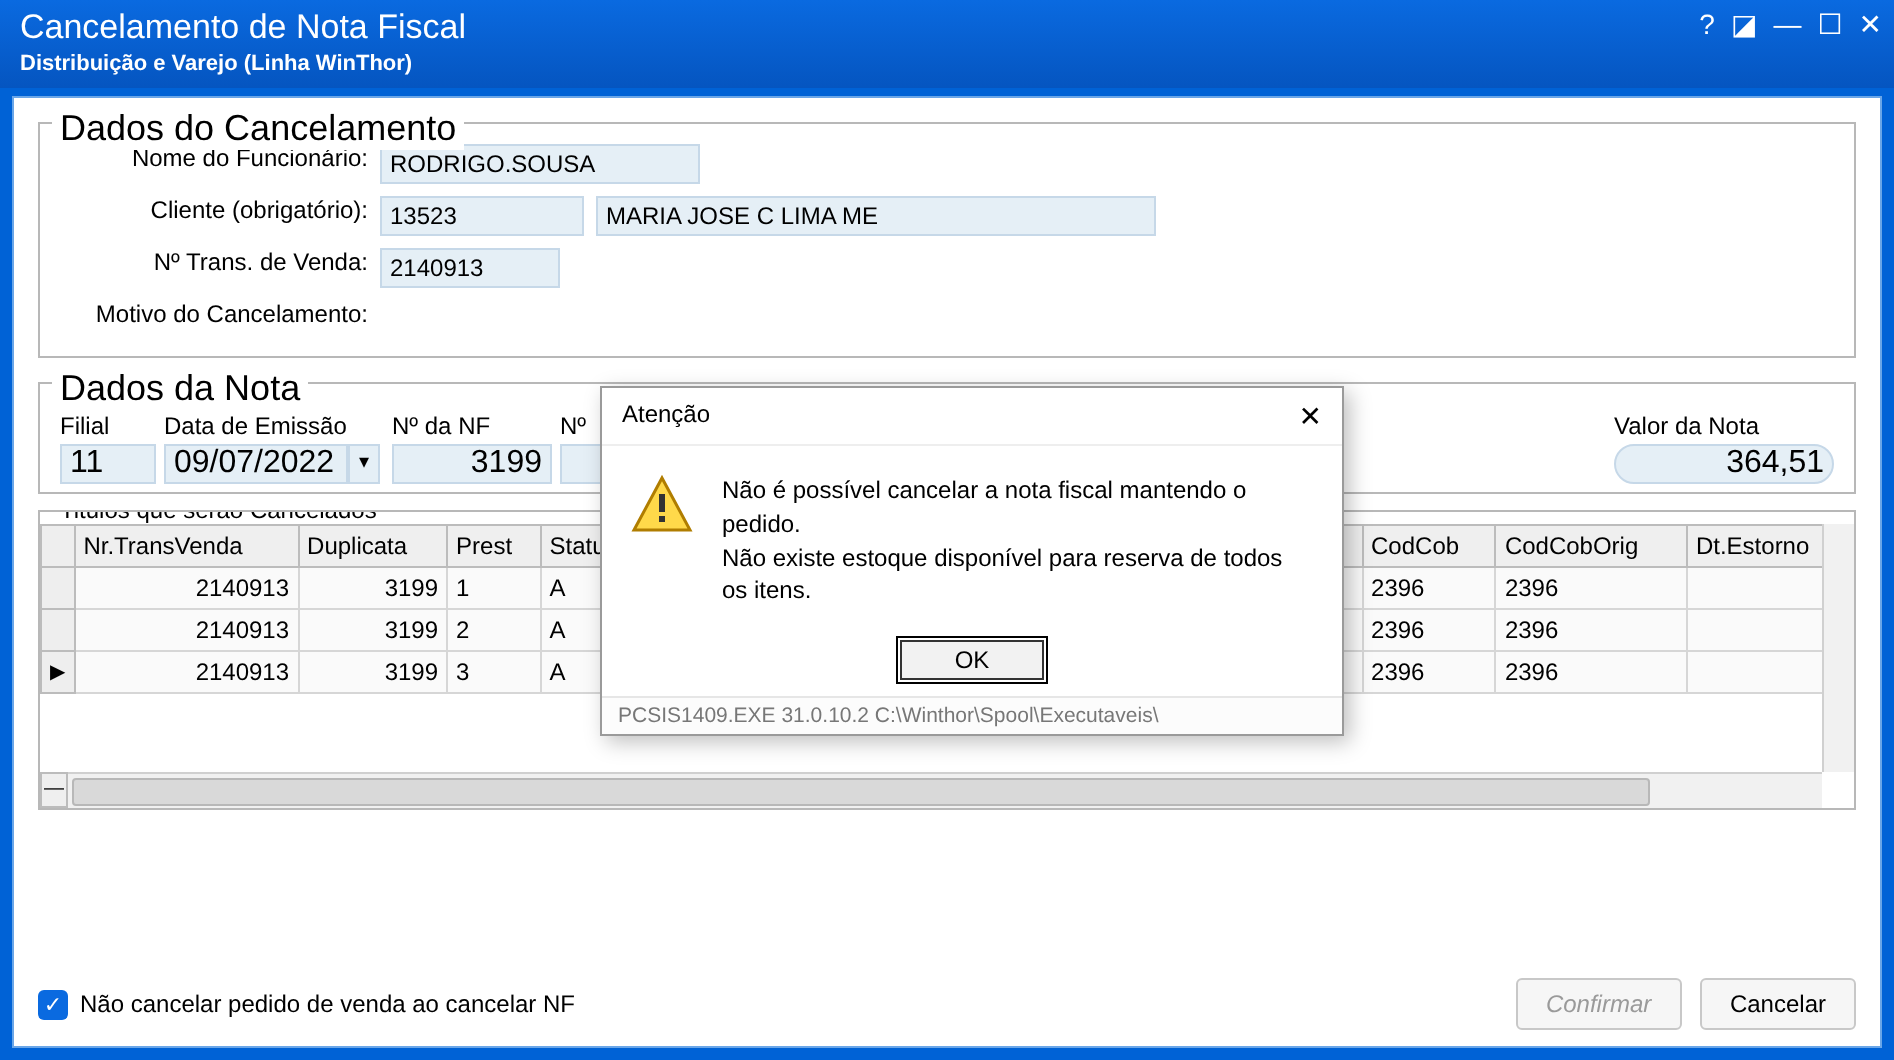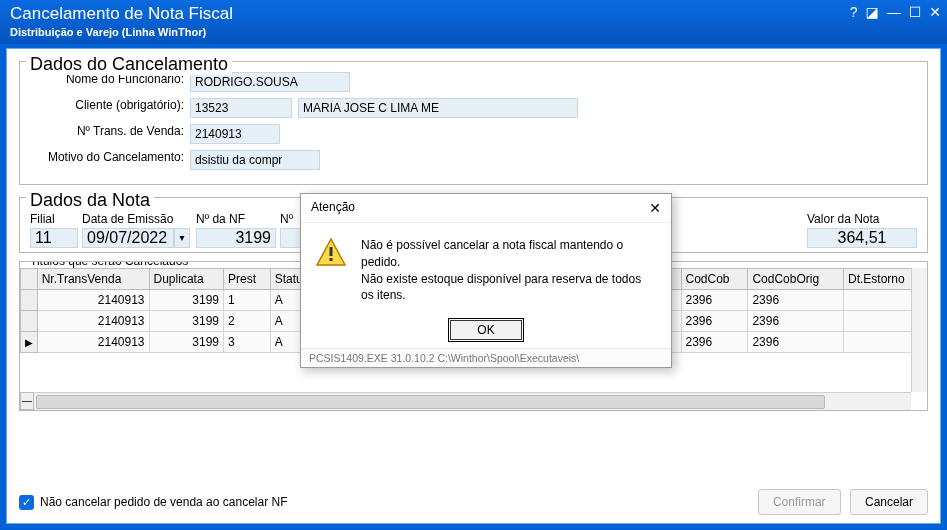--- a/index.html
+++ b/index.html
@@ -34,21 +34,21 @@
   .grid .sel { width: 14px; background: #eee; border: 1px solid #bcbcbc; }
   .grid .arrow { color: #000; font-size: 10px; }
   .gridscroll { height: 18px; background: #f1f1f1; border-top: 1px solid #d0d0d0; position: relative; }
   .gridscroll .thumb { position: absolute; left: 2px; top: 2px; width: 90%; height: 14px; background: #d9d9d9; border: 1px solid #b8b8b8; border-radius: 2px; }
   .ecol { width: 14px; text-align: center; background: #f3f3f3; }
   
   .footer { position: absolute; left: 0; right: 0; bottom: 0; padding: 8px 12px; display: flex; align-items: center; justify-content: space-between; font-size: 12px; }
   .chk { display: flex; align-items: center; gap: 6px; }
   .chk .box { width: 15px; height: 15px; background: #0a6ae0; border-radius: 3px; display: flex; align-items: center; justify-content: center; color: #fff; font-size: 11px; }
   .btns button { font-size: 12px; padding: 5px 14px; background: #f6f6f6; border: 1px solid #c8c8c8; border-radius: 3px; margin-left: 6px; }
-  .btns .disabled { color: #9a9a9a; }
+  .btns .disabled { color: #9a9a9a; font-style: italic; }
   
   .dialog { position: absolute; left: 300px; top: 193px; width: 372px; background: #fff; border: 1px solid #9a9a9a; box-shadow: 3px 3px 10px rgba(0,0,0,0.25); }
   .dialog .dtitle { display: flex; justify-content: space-between; padding: 6px 10px; font-size: 12px; border-bottom: 1px solid #eee; background: #fff; }
   .dialog .dtitle .x { font-size: 14px; cursor: default; }
   .dialog .dbody { display: flex; gap: 14px; padding: 14px 14px 6px 14px; font-size: 12px; }
   .dialog .warn { width: 32px; height: 32px; }
   .dialog .warn svg { width: 32px; height: 32px; }
   .dialog .dmsg { line-height: 1.4; }
   .dialog .dbtn { text-align: center; padding: 10px 0 8px 0; }
   .dialog .dbtn button { font-size: 12px; padding: 2px 26px; border: 1px solid #333; background: #f2f2f2; outline: 1px solid #000; outline-offset: 1px; }
@@ -82,21 +82,20 @@
       <div class="inp" style="width:102px">13523</div>
       <div style="width:6px"></div>
       <div class="inp" style="width:280px">MARIA JOSE C LIMA ME</div>
     </div>
     <div class="row">
       <div class="lbl">Nº Trans. de Venda:</div>
       <div class="inp" style="width:90px">2140913</div>
     </div>
     <div class="row">
       <div class="lbl">Motivo do Cancelamento:</div>
-      <div class="inp" style="width:130px">dsistiu da compr</div>
     </div>
   </div>
 
   <div class="fieldset" style="padding-bottom:4px">
     <div class="legend">Dados da Nota</div>
     <div class="notaheads">
       <div class="col" style="width:48px">
         <span>Filial</span>
         <input value="11" style="">
       </div>
@@ -111,21 +110,21 @@
         <span>Nº da NF</span>
         <input style="text-align: right;" value="3199">
       </div>
       <div class="col" style="width:30px">
         <span>Nº</span>
         <input style="">
       </div>
       <div style="flex:1"></div>
       <div class="col" style="width:110px">
         <span style="text-align:left">Valor da Nota</span>
-        <input style="text-align: center;" value="364,51">
+        <input style="text-align: right; border-radius: 10px;" value="364,51">
       </div>
     </div>
   </div>
 
   <div class="tablewrap" style="height:150px; overflow:hidden;">
     <div class="legend">Titulos que serão Cancelados</div>
     <table class="grid">
       <thead>
           <tr>
         <th class="sel"></th>

